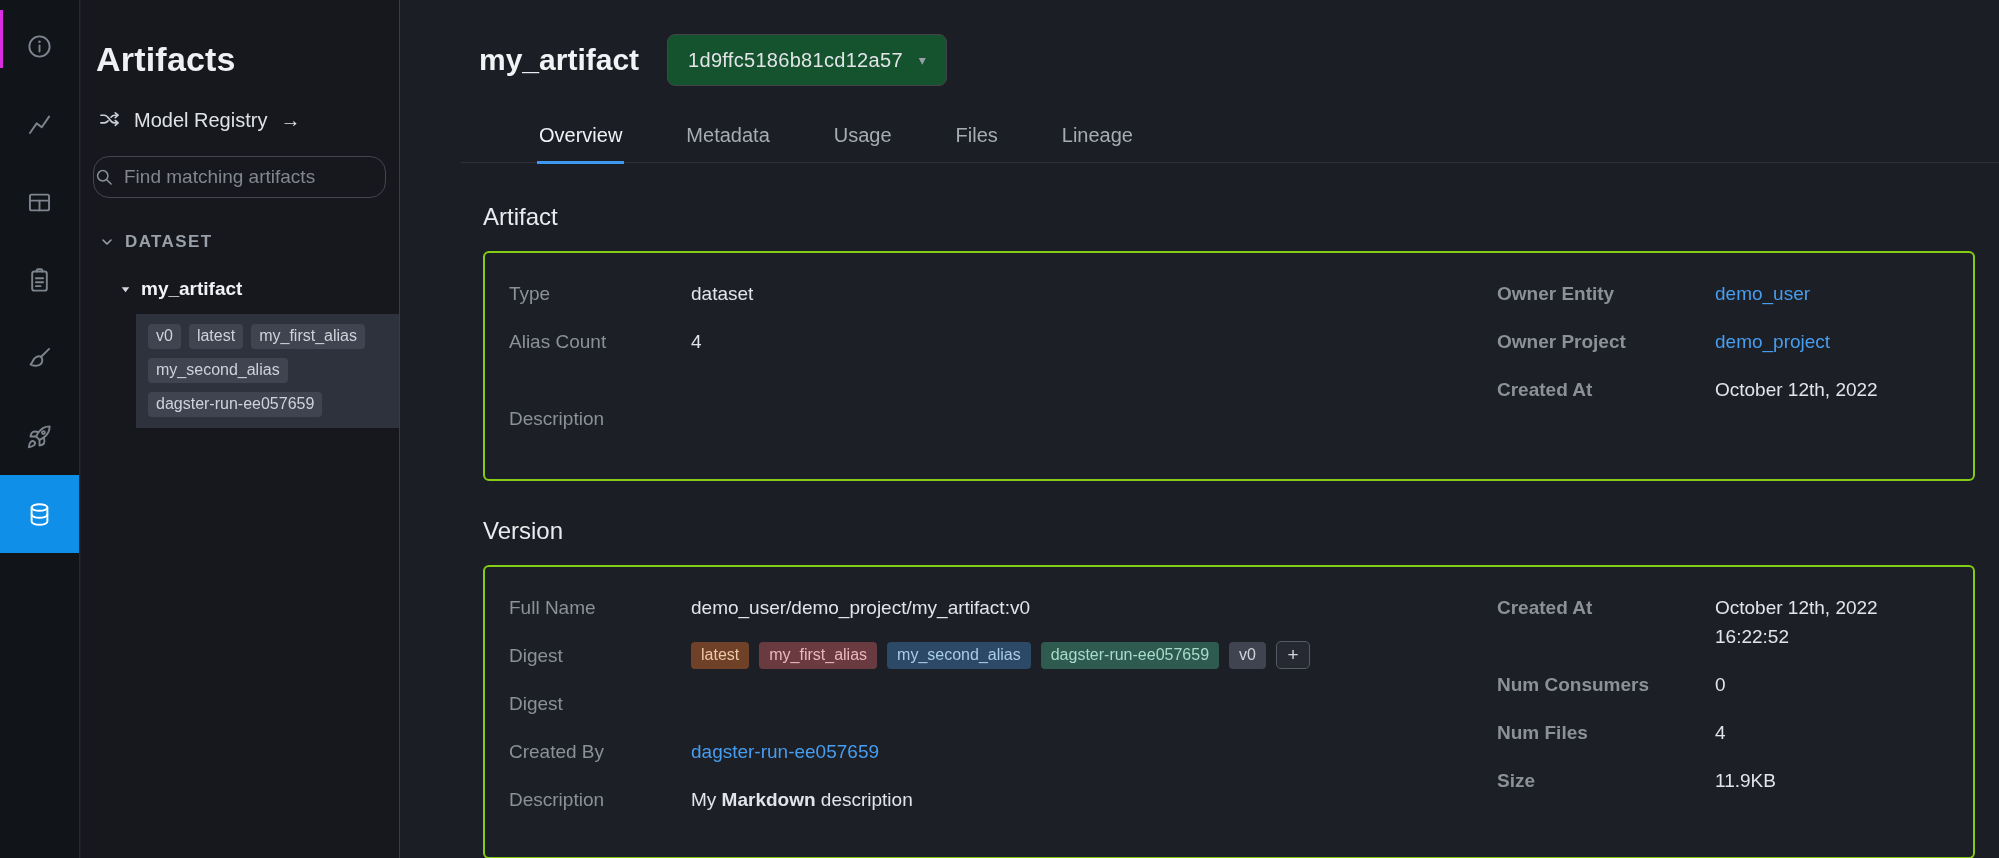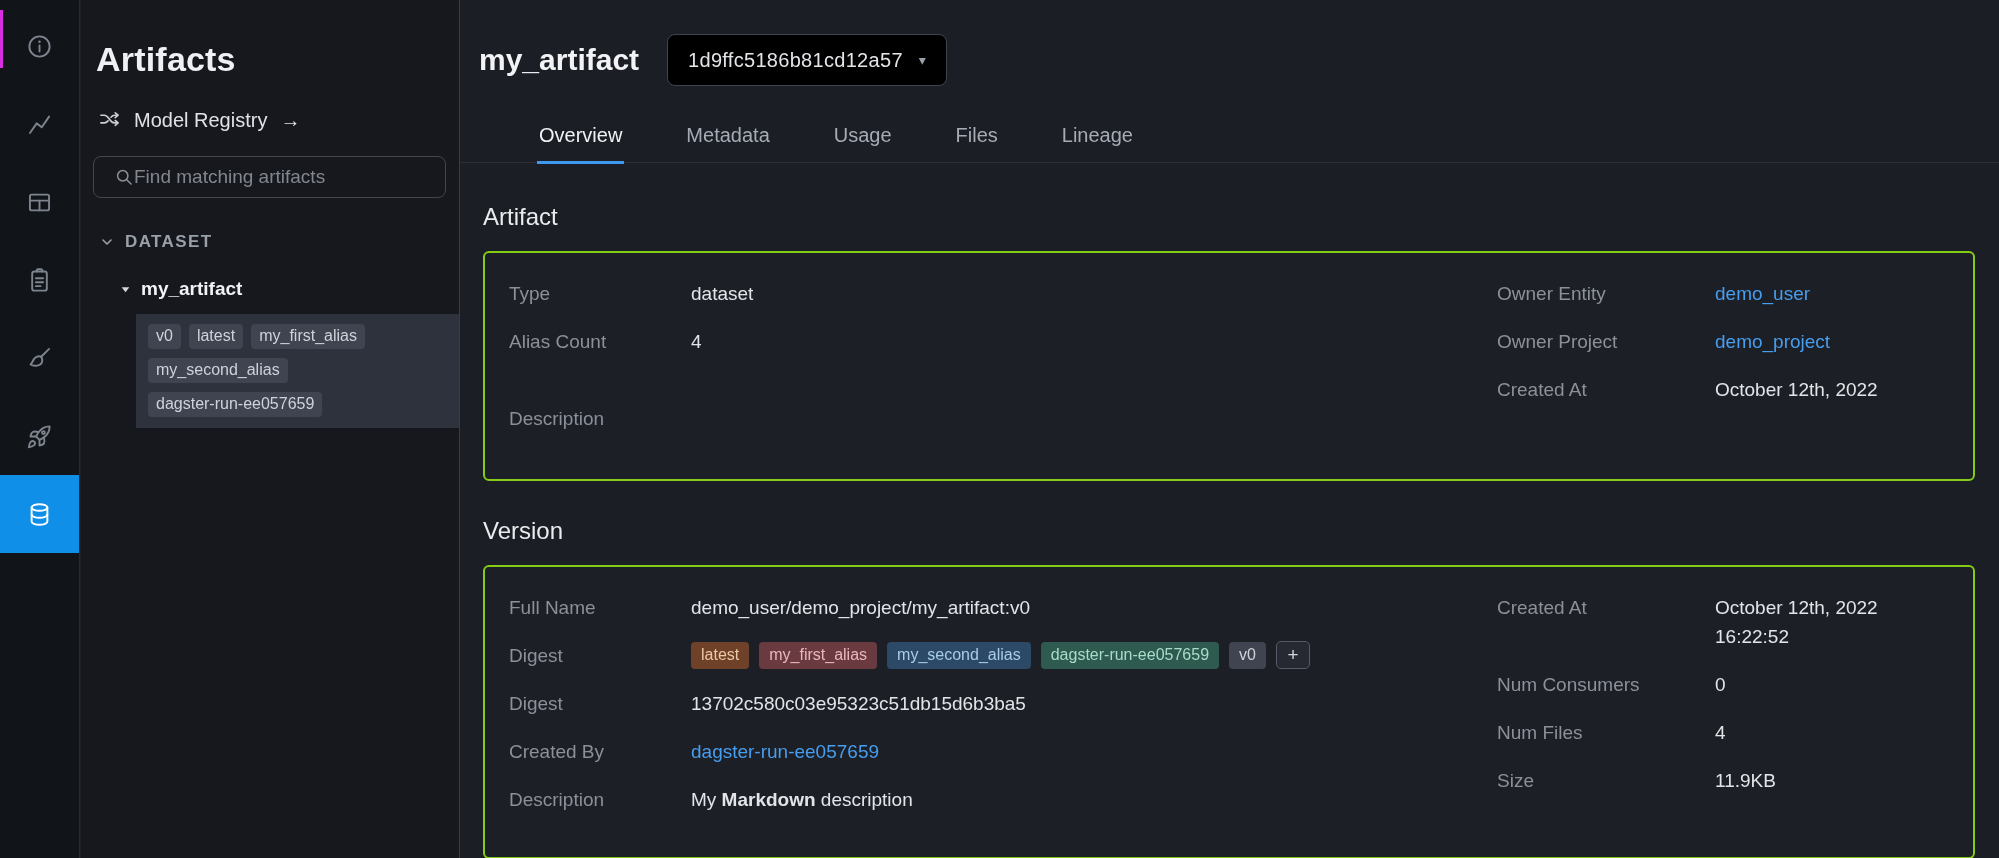--- a/index.html
+++ b/index.html
@@ -25,36 +25,36 @@
   }
   .rail-item svg { width:27px; height:27px; }
   .rail-item.selected { background:#0f8fe8; color:#ffffff; }
   .magenta-accent {
     position:absolute; left:0; top:10px; width:3px; height:58px;
     background:#d92de0; z-index:3;
   }
 
   
   .sidebar {
-    position:absolute; left:81px; top:0; width:379px; height:858px;
+    position:absolute; left:81px; top:0; width:319px; height:858px;
     background:#16181e; border-right:1px solid #383c44;
   }
   .sb-title {
     margin:40px 0 0 15px; font-size:34px; font-weight:600; color:#eef0f3;
     letter-spacing:0.2px;
   }
   .model-registry {
     margin:30px 0 8px 17px; display:flex; align-items:center; gap:13px;
     font-size:20px; color:#dfe2e6; cursor:pointer;
   }
   .model-registry svg { width:23px; height:23px; color:#c9cdd4; }
   .search-box {
     margin:24px 13px 0 12px; height:42px;
-    border:1px solid #41464f; border-radius:8px;
-    display:flex; align-items:center; padding:0 20px;
+    border:1px solid #41464f; border-radius:16px;
+    display:flex; align-items:center; gap:10px; padding:0 0;
     background:#16181e;
   }
   .search-box svg { width:20px; height:20px; color:#8b9099; flex:none; }
   .search-box input {
     background:transparent; border:none; outline:none; width:100%;
     font-family:inherit; font-size:19px; color:#dfe2e6;
   }
   .search-box input::placeholder { color:#82878f; }
   .tree { margin-top:34px; }
   .tree-section {
@@ -81,21 +81,21 @@
   }
 
   
   .main { position:absolute; left:461px; top:0; width:1538px; height:858px; }
   .main-header {
     display:flex; align-items:center; gap:28px; padding:30px 0 0 18px; height:90px;
   }
   .main-title { font-size:30px; font-weight:600; color:#f2f3f5; }
   .version-dropdown {
     height:52px; padding:0 20px; display:flex; align-items:center; gap:16px;
-    background:#000000; border:1px solid #3f444d; border-radius:8px;
+    background:#14532d; border:1px solid #3f444d; border-radius:8px;
     font-size:20px; color:#e2e4e8; cursor:pointer; letter-spacing:0.3px;
   }
   .dd-caret { font-size:14px; color:#9ba1aa; }
   .tabs {
     display:flex; gap:60px; padding-left:76px; margin-top:34px;
     border-bottom:1px solid #2d3038;
   }
   .tab {
     font-size:20px; color:#a6acb5; padding:0 2px 14px;
     border-bottom:3px solid transparent; margin-bottom:-2px; cursor:pointer;
@@ -117,21 +117,21 @@
   .field-row { display:flex; align-items:flex-start; margin-bottom:19px; }
   .field-row:last-child { margin-bottom:0; }
   .field-label {
     flex:none; width:182px; font-size:19px; color:#8b9099; line-height:29px;
   }
   .field-value { font-size:19px; color:#e2e4e8; line-height:29px; }
   .field-value.muted { color:#6c727b; cursor:pointer; }
   .link { color:#479dee; cursor:pointer; text-decoration:none; }
   .desc-gap { margin-top:48px; }
   .panel-right { position:absolute; left:1012px; top:26px; right:24px; }
-  .panel-right .field-label { width:218px; }
+  .panel-right .field-label { width:218px;font-weight:bold; }
 
   .alias-row { display:flex; align-items:center; gap:10px; flex-wrap:wrap; }
   .tag {
     font-size:16px; padding:4px 10px 5px; border-radius:4px; white-space:nowrap;
     cursor:pointer;
   }
   .t-latest  { background:#6e4128; color:#efc9a6; }
   .t-rose    { background:#693a40; color:#eab6bc; }
   .t-blue    { background:#2c4a68; color:#a9cce9; }
   .t-teal    { background:#2e5a50; color:#a8dcc9; }
@@ -343,21 +343,20 @@
           <span class="tag t-rose">my_first_alias</span>
           <span class="tag t-blue">my_second_alias</span>
           <span class="tag t-teal">dagster-run-ee057659</span>
           <span class="tag t-gray">v0</span>
           <button class="add-alias">+</button>
         </div>
       </div>
 
       <div class="field-row">
         <div class="field-label">Digest</div>
-        <div class="field-value">13702c580c03e95323c51db15d6b3ba5</div>
       </div>
 
       <div class="field-row">
         <div class="field-label">Created By</div>
         <a class="field-value link">dagster-run-ee057659</a>
       </div>
 
       <div class="field-row">
         <div class="field-label">Description</div>
         <div class="field-value"><span>My </span><span class="bold">Markdown</span><span> description</span></div>

